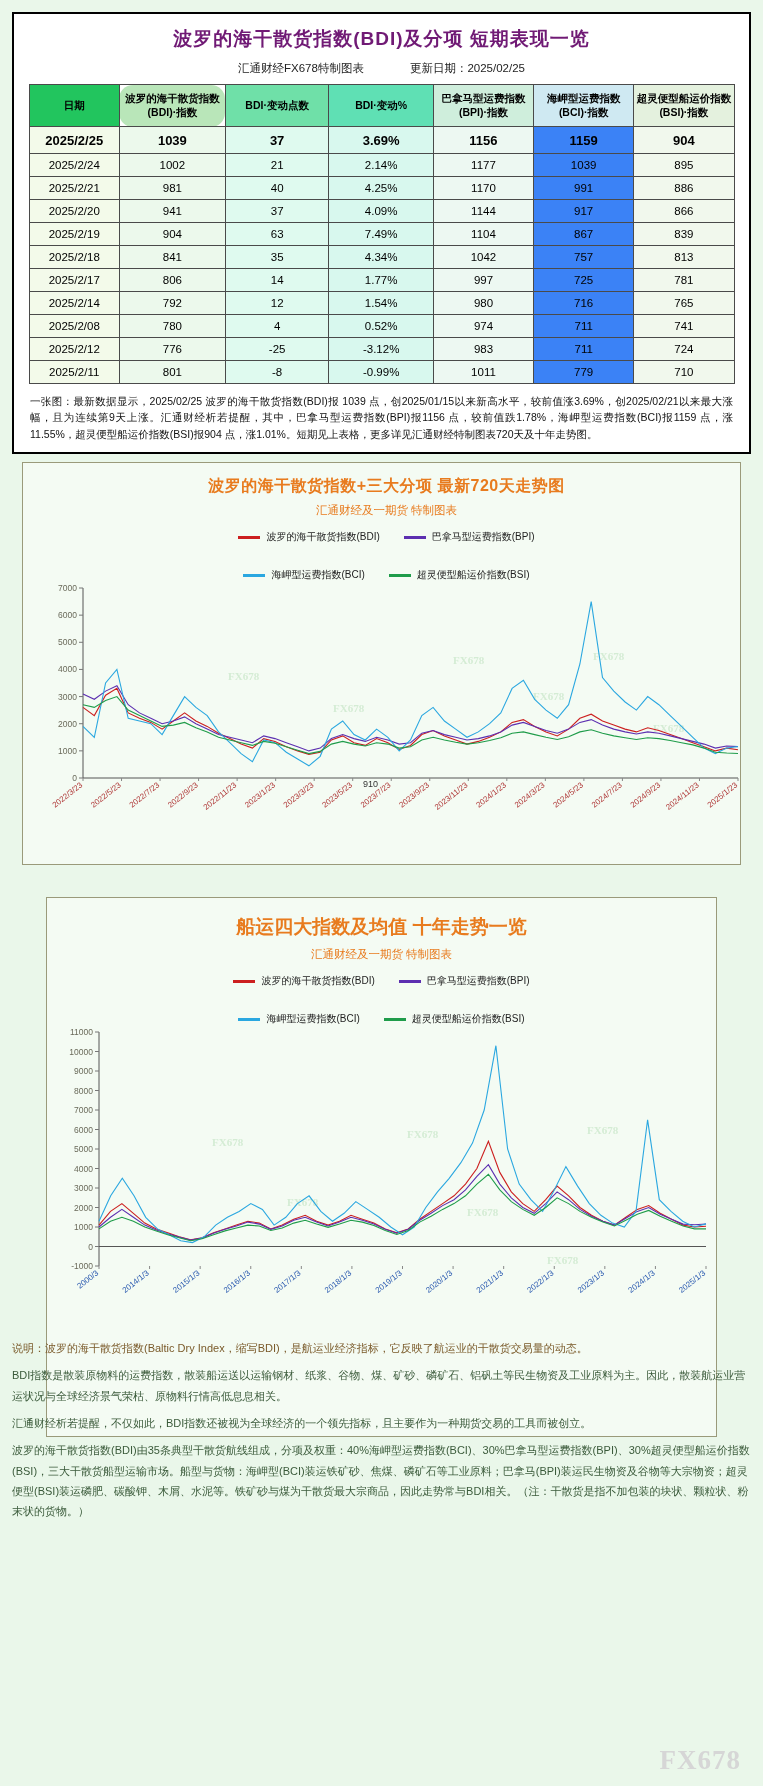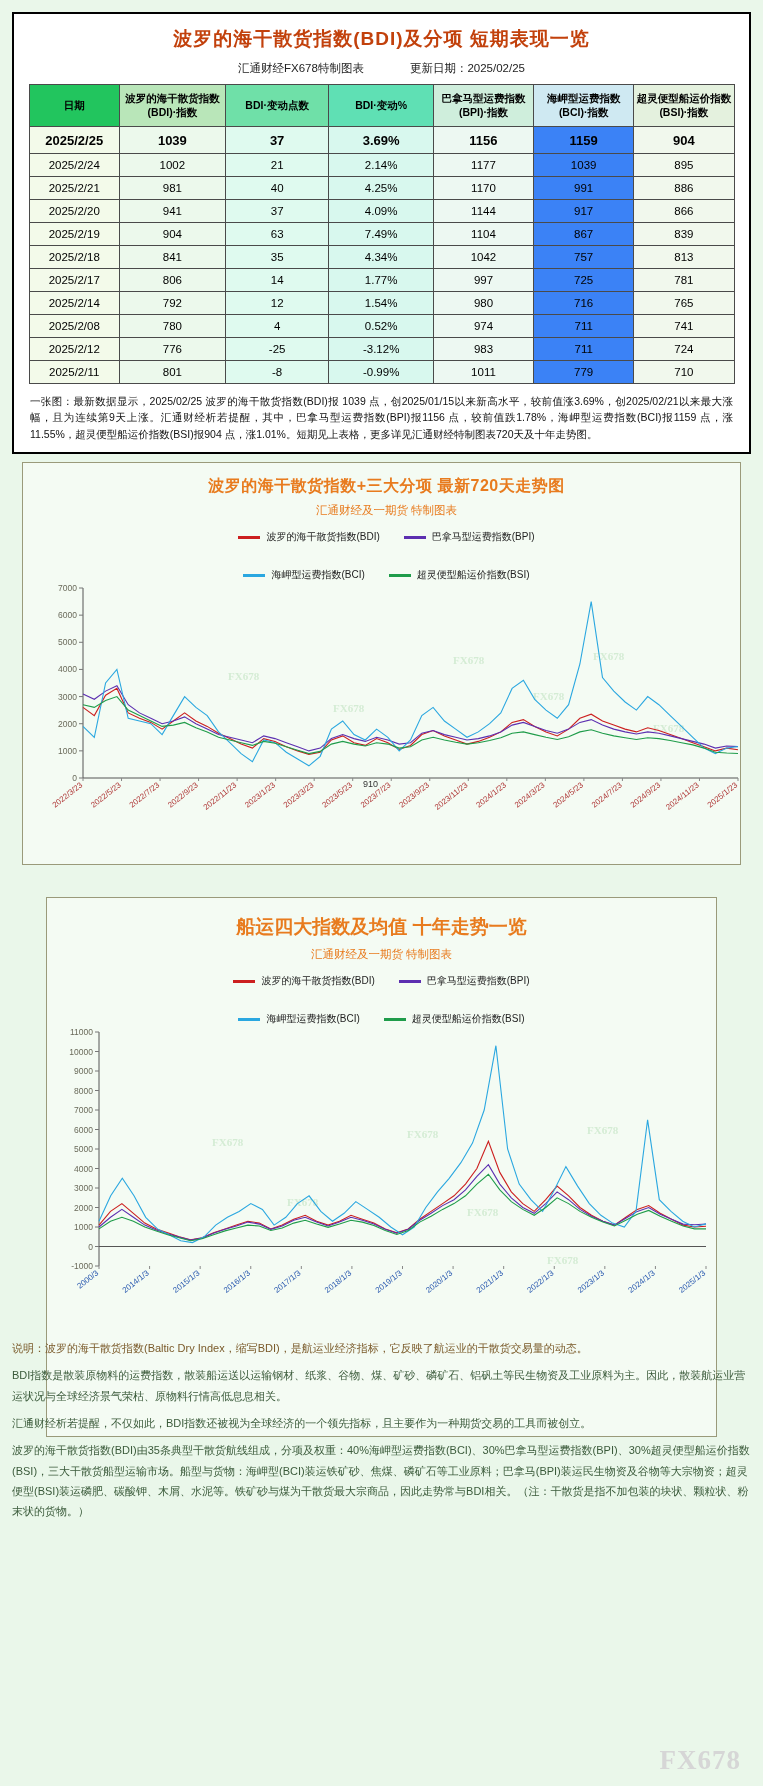--- a/index.html
+++ b/index.html
@@ -17,21 +17,21 @@
     border:1px solid #8a8a6a;
     position:absolute;
   }
   #panel-table {
     left:12px; top:12px; width:739px; height:442px;
     background:#ffffff;
     border:2px solid #000;
   }
   .tbl-title {
     text-align:center;
-    color:#c2410c;
+    color:#701a75;
     font-weight:bold;
     font-size:19px;
     letter-spacing:1px;
     padding-top:12px;
   }
   .tbl-sub {
     display:flex; justify-content:center; gap:46px;
     font-size:11.5px; color:#222; margin-top:9px;
   }
   table.bdi {
@@ -46,21 +46,21 @@
     height:23px;
     padding:0 2px;
   }
   table.bdi th {
     height:42px;
     font-size:10.5px;
     line-height:1.25;
     font-weight:bold;
   }
   .h-date   { background:#22c55e; width:92px; }
-  .h-bdi    { background:#b9e6b9; width:110px; }
+  .h-bdi    { background:#b9e6b9; width:110px;border-radius:14px; }
   .h-pts    { background:#6fe0a8; width:108px; }
   .h-pct    { background:#5fe0b4; width:108px; }
   .h-bpi    { background:#cfeedc; width:104px; }
   .h-bci    { background:#cfe9f2; width:104px;margin-left:45px; }
   .h-bsi    { background:#e4f1de; width:104px; }
   .c-date { background:#f3faea; }
   .c-bdi  { background:#ecf9ec; }
   .c-pts  { background:#dffaef; }
   .c-pct  { background:#d8f8ee; }
   .c-bpi  { background:#edf8f2; }

